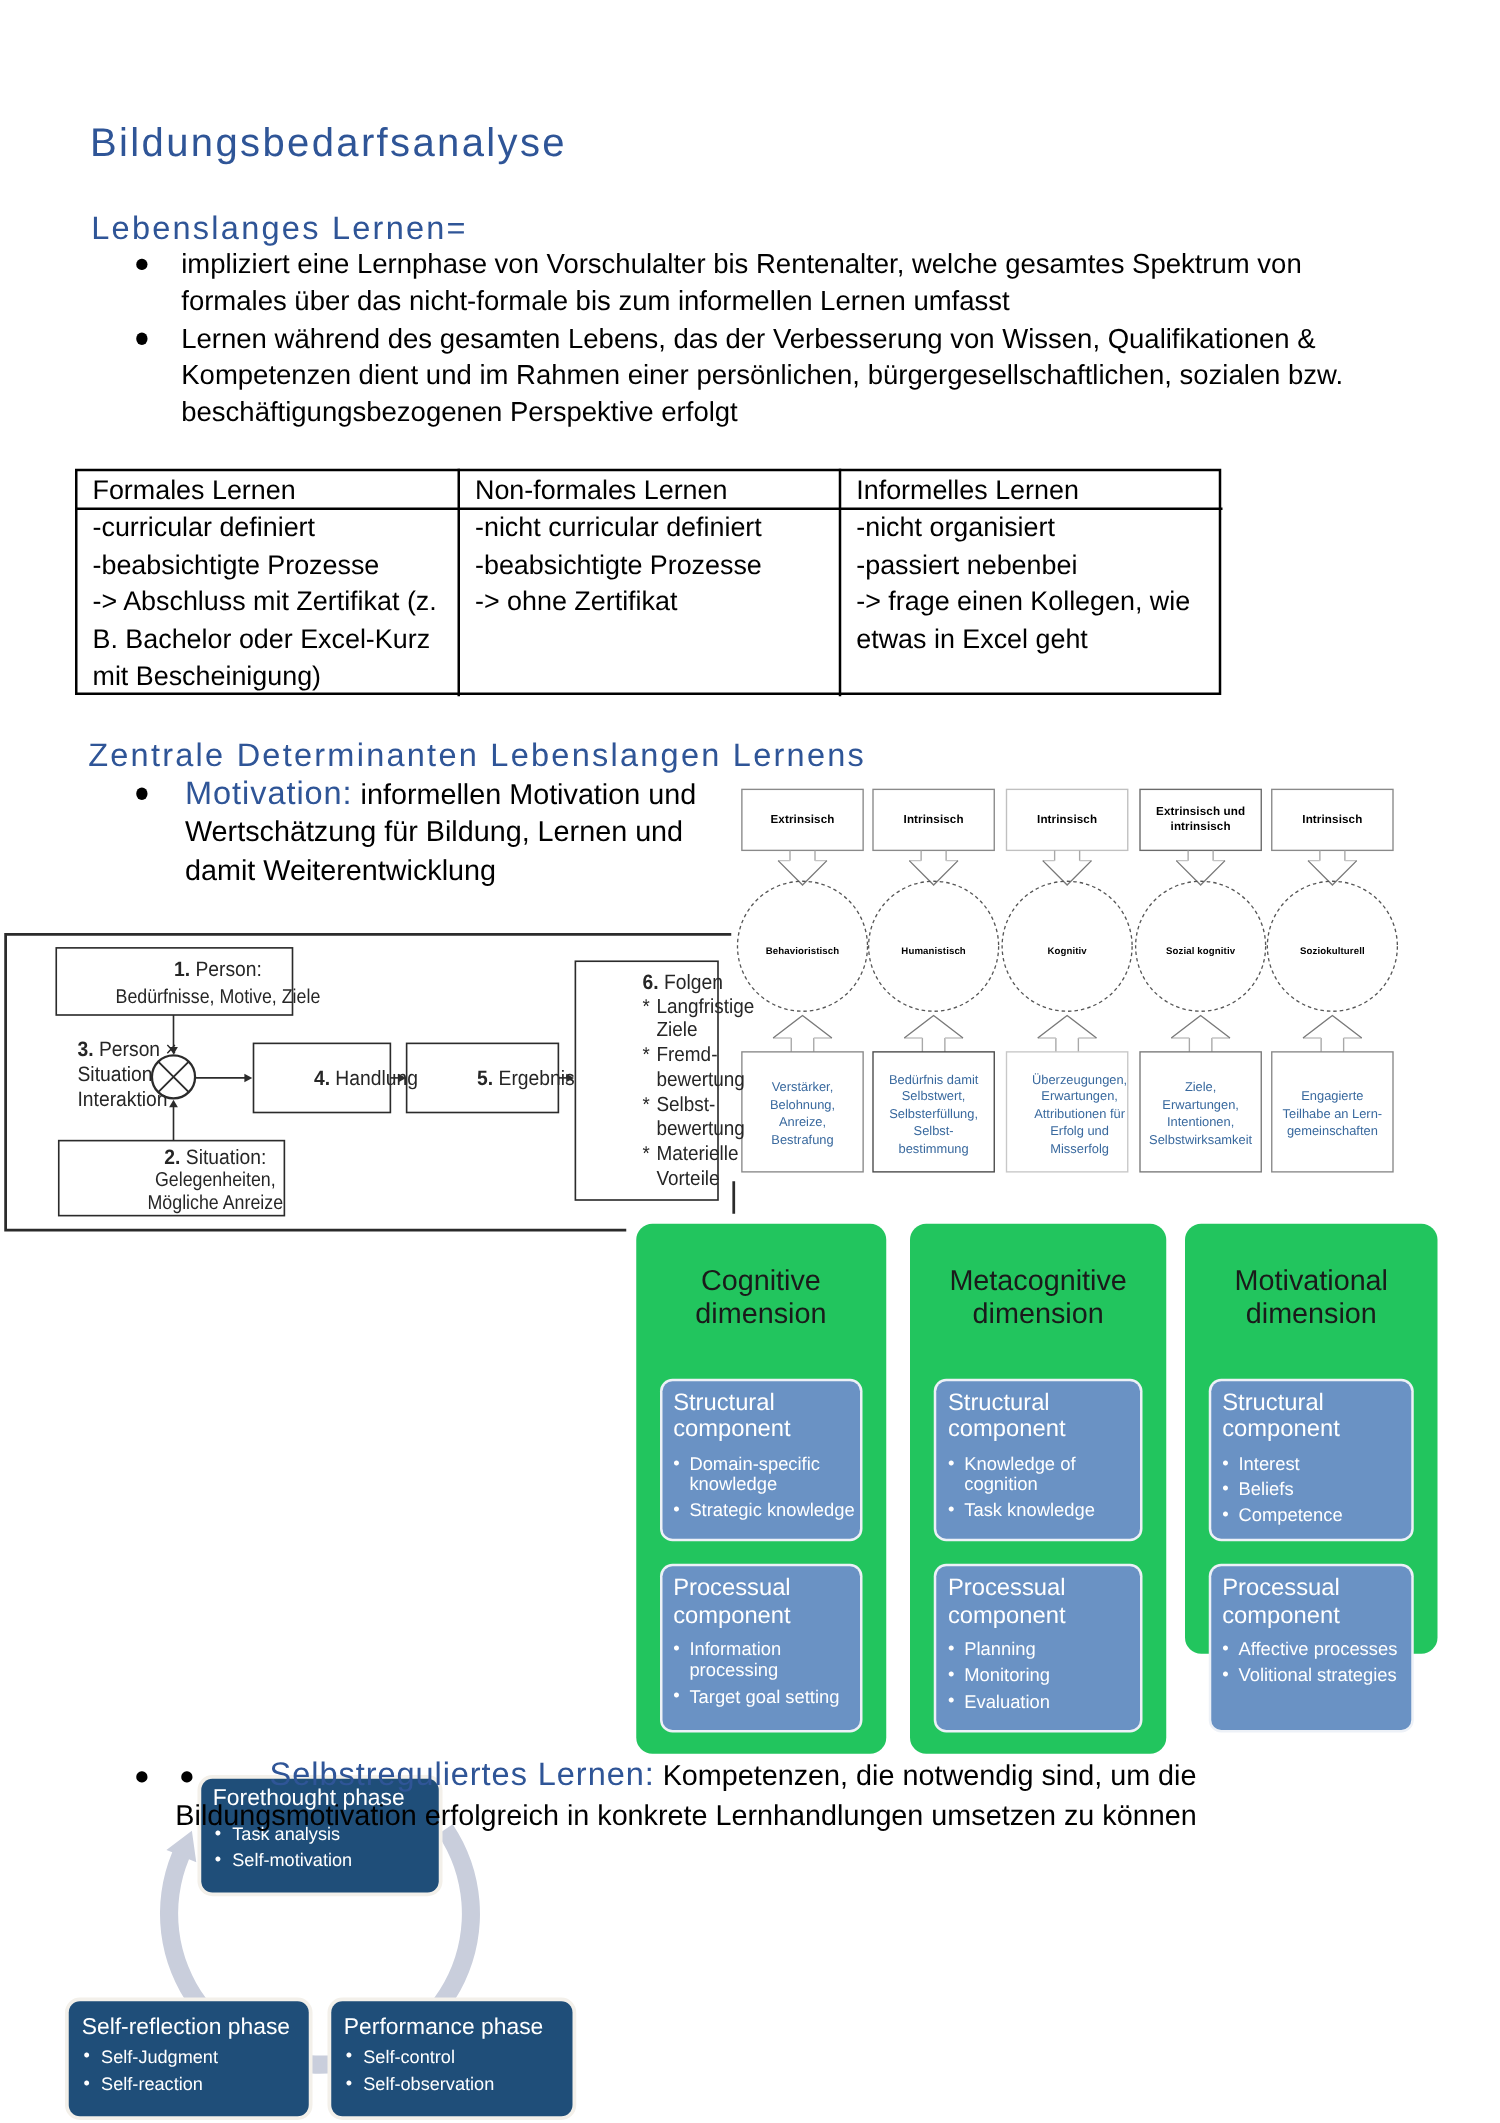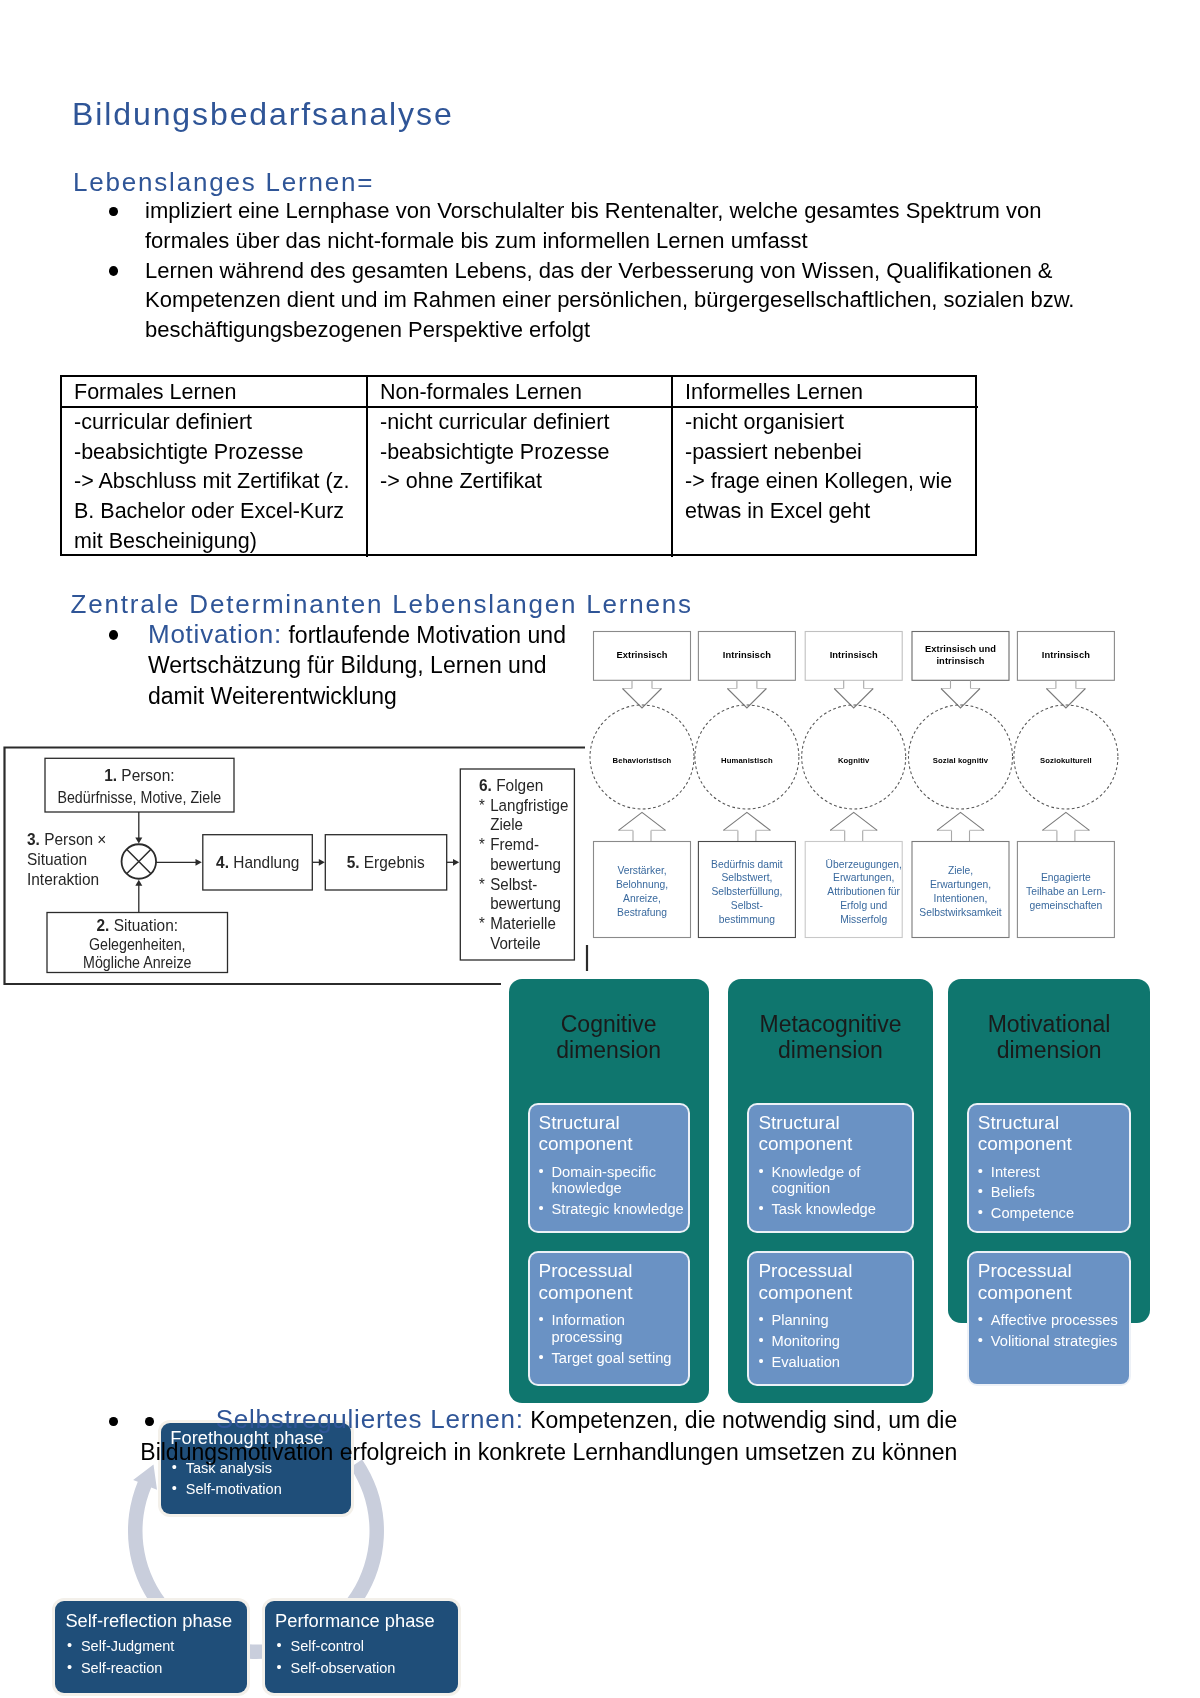--- a/index.html
+++ b/index.html
@@ -37,31 +37,31 @@
   .tcell div{line-height:29.7px;white-space:nowrap;}
   .vdiv{top:375px;width:0;height:182px;border-left:2.5px solid #000;}
   .hdiv{left:60px;width:918px;height:0;border-top:2.5px solid #000;}
 
   .thy-top{font-size:9.3px;color:#000;font-weight:bold;display:flex;align-items:center;justify-content:center;
            text-align:center;line-height:12.5px;letter-spacing:0.1px;}
   .thy-circ{font-size:7.7px;color:#000;font-weight:bold;text-align:center;line-height:11px;letter-spacing:0.1px;}
   .thy-bot{font-size:10.3px;color:#39699E;text-align:center;line-height:13.8px;letter-spacing:0px;
            display:flex;flex-direction:column;align-items:center;justify-content:center;}
   .thy-bot div{white-space:nowrap;}
-  .psd{color:#262626;font-size:16.6px;line-height:21px;white-space:nowrap;}
+  .psd{color:#262626;font-size:16.6px;line-height:21px;white-space:nowrap;padding-left:35px;}
   .psd>div{transform:scaleX(0.93);transform-origin:center center;}
   .psleft>div{transform-origin:left center;}
   .psd .pss{font-size:16px;line-height:17.8px;transform:scaleX(0.89);}
   .psleft{text-align:left;}
   .psl3{font-size:16.6px !important;line-height:20px !important;transform:scaleX(0.93) !important;}
   .psitem{font-size:16.3px;line-height:19.8px;padding-left:12px;position:relative;transform:scaleX(0.905);}
   .psitem::before{content:"*";position:absolute;left:0px;top:0px;font-size:16px;}
   .psitem2{font-size:16.3px;line-height:19.8px;padding-left:12px;position:relative;transform:scaleX(0.905);}
   .psitl{display:inline-block;}
-  .dimcard{background:#0f766e;border-radius:13px;}
+  .dimcard{background:#22c55e;border-radius:13px;}
   .dimtitle{position:absolute;left:0;top:32px;width:100%;text-align:center;font-size:23px;
             line-height:26.2px;color:#1a1a1a;}
   .dimbox{position:absolute;background:#6A92C4;border-radius:8px;box-shadow:0 0 0 2px #EDF1F7;}
   .dimbt{position:absolute;left:9px;top:7px;right:4px;font-size:19px;line-height:21.5px;color:#fff;}
   .dimul{position:absolute;left:9px;top:59px;right:4px;font-size:14.7px;line-height:16.5px;color:#fff;}
   .dimul .dimli{position:relative;padding-left:13px;margin-bottom:4.2px;}
   .dimul .dimli::before{content:"\2022";position:absolute;left:0;top:-1px;}
   .cyc{background:#1F4E79;border-radius:9px;box-shadow:0 0 0 3px #F3F0EA;color:#fff;}
   .cyct{position:absolute;left:10.5px;top:8px;font-size:18.3px;line-height:24px;white-space:nowrap;}
   .cycul{position:absolute;left:12px;top:35px;font-size:14.5px;line-height:21.2px;}
@@ -110,21 +110,21 @@
   <div class="abs tcell" style="left:685px;top:408px;">
     <div>-nicht organisiert</div>
     <div>-passiert nebenbei</div>
     <div>-&gt; frage einen Kollegen, wie</div>
     <div>etwas in Excel geht</div>
   </div>
 
   <div class="abs" id="h2-det">Zentrale Determinanten Lebenslangen Lernens</div>
 
   <ul class="abs blist" id="list2">
-    <li><span class="kw">Motivation:</span><span> fortlaufende Motivation und Wertschätzung für Bildung, Lernen und damit Weiterentwicklung</span></li>
+    <li><span class="kw">Motivation:</span><span> informellen Motivation und Wertschätzung für Bildung, Lernen und damit Weiterentwicklung</span></li>
   </ul>
 
   <svg class="abs" id="theory-svg" width="580" height="350" viewBox="580 615 580 350" style="left:580px;top:615px;">
     <rect x="593.5" y="631.5" width="97" height="48.8" fill="#fff" stroke="#8a8a8a" stroke-width="1.1"></rect>
     <path d="M632.0,680.3 L632.0,688.5 M652.0,680.3 L652.0,688.5" fill="none" stroke="#a8a8a8" stroke-width="1.1"></path>
     <path d="M632.0,688.5 L622.5,688.5 M652.0,688.5 L661.5,688.5" fill="none" stroke="#c4c4c4" stroke-width="1.1"></path>
     <path d="M622.5,688.5 L642.0,708.0 L661.5,688.5" fill="none" stroke="#7a7a7a" stroke-width="1.1"></path>
     <circle cx="642.0" cy="757.0" r="52.0" fill="none" stroke="#555" stroke-width="1.05" stroke-dasharray="2.8 2.4"></circle>
     <path d="M633.0,841.5 L633.0,830.4 M651.0,841.5 L651.0,830.4" fill="none" stroke="#a8a8a8" stroke-width="1.1"></path>
     <path d="M633.0,830.4 L618.5,830.4 M651.0,830.4 L665.5,830.4" fill="none" stroke="#c4c4c4" stroke-width="1.1"></path>

